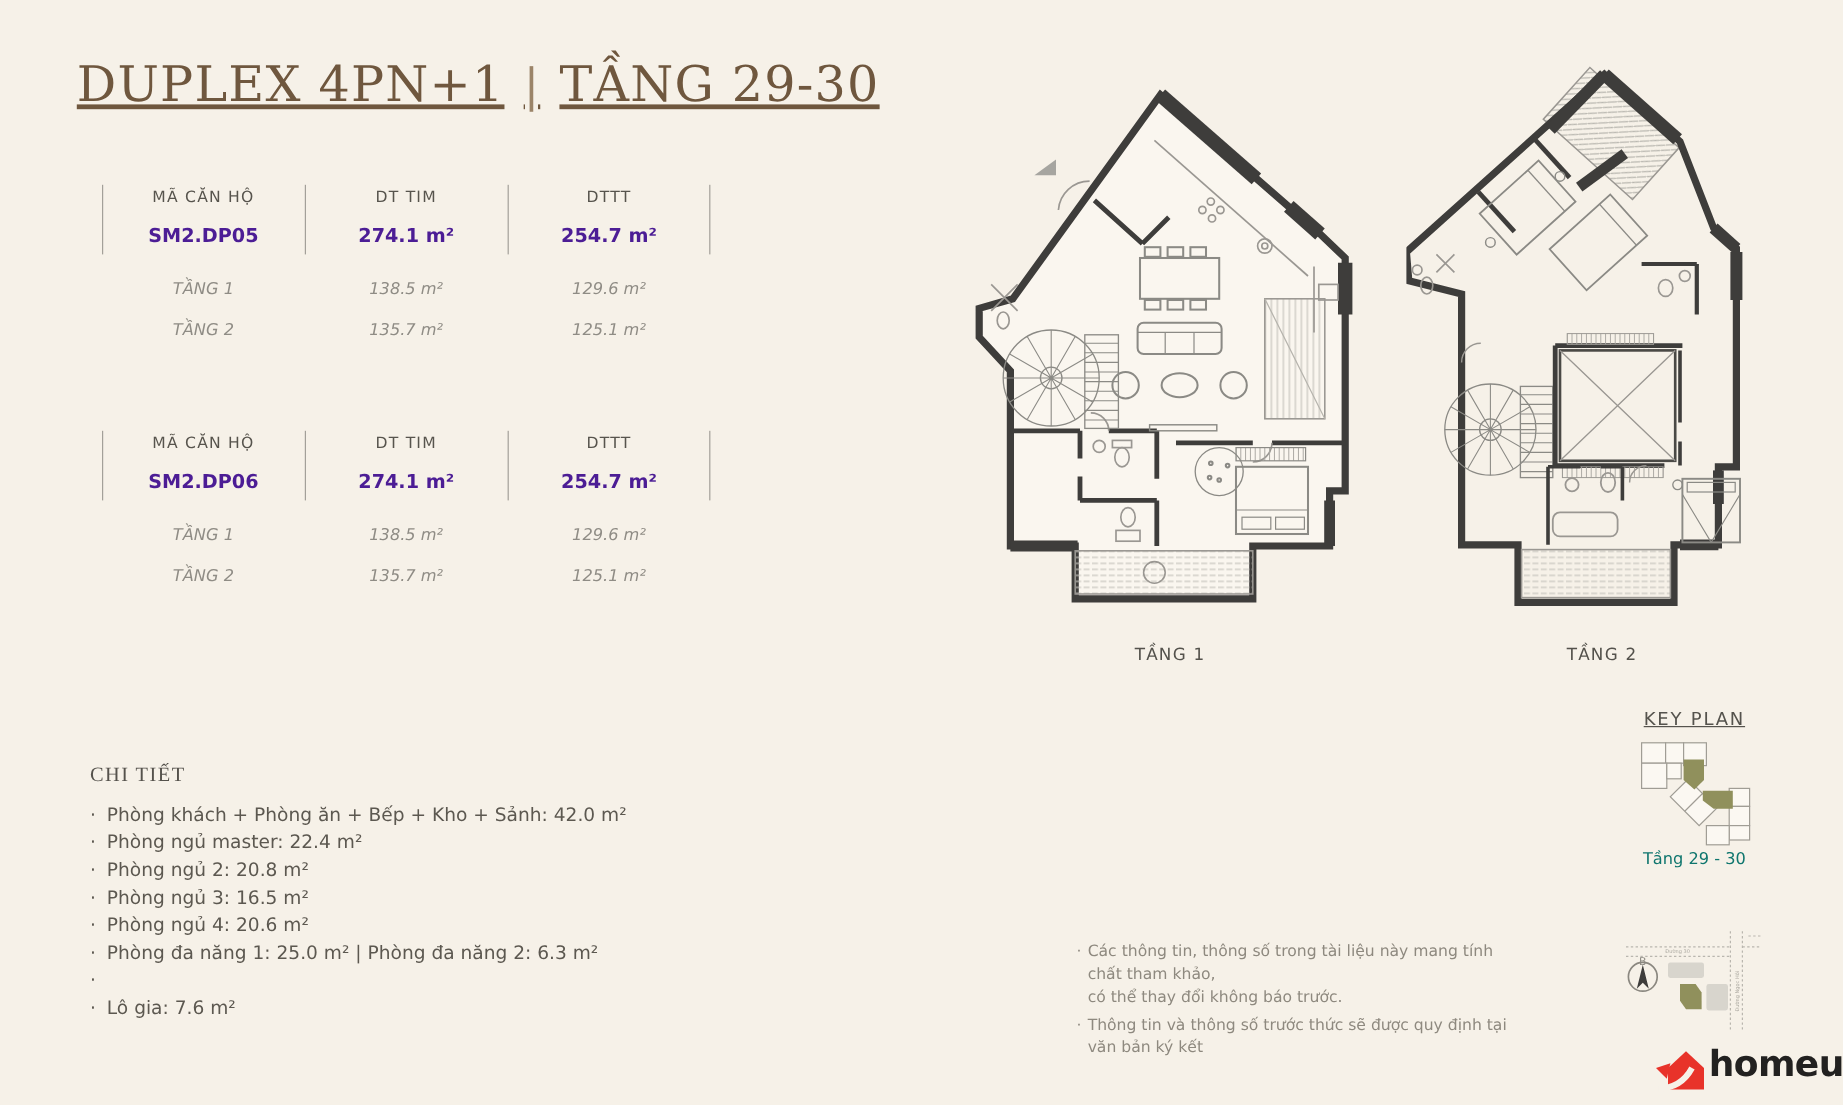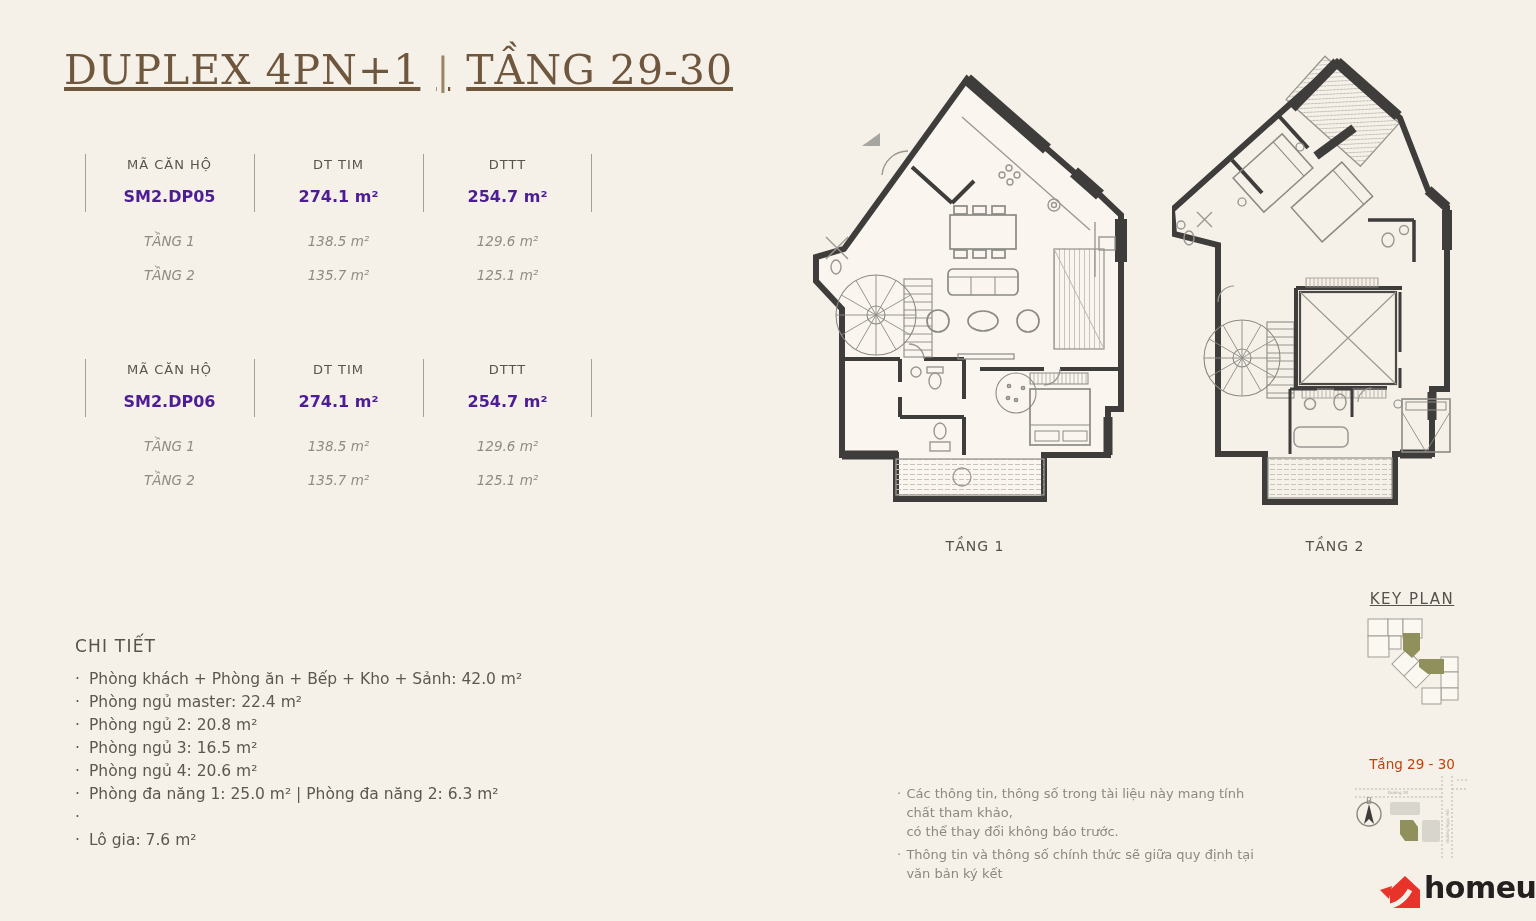--- a/index.html
+++ b/index.html
@@ -19,28 +19,28 @@
   
   .area-table{position:absolute;left:85px;width:507px;}
   .area-table .vline{position:absolute;top:4px;width:1px;height:58px;background:#a3a099;}
   .row{display:grid;grid-template-columns:169px 169px 169px;text-align:center;align-items:center;}
   .row.header{height:28px;font-size:13px;letter-spacing:1px;color:#57544d;}
   .row.unit{height:36px;font-size:16px;font-weight:bold;color:#4c1d95;}
   .row.floor{height:34px;font-size:13.5px;font-style:italic;color:#8f8c85;}
   .spacer{height:10px;}
   
   .details{position:absolute;left:75px;top:636px;}
-  .details h3{margin:0 0 14px 0;font-size:17px;font-weight:normal;letter-spacing:1.2px;color:#55524c;}
+  .details h3{margin:0 0 14px 0;font-size:17px;font-weight:normal;letter-spacing:1.2px;color:#55524c;font-family:Liberation Serif, serif;}
   .details ul{list-style:none;margin:0;padding:0;}
   .details li{display:flex;align-items:baseline;height:23px;font-size:15.5px;color:#5c5850;}
   .details .blt{width:14px;color:#5c5850;}
   
   .plan-label{position:absolute;width:140px;text-align:center;font-size:14px;letter-spacing:1px;color:#54524c;}
   .keyplan-title{position:absolute;left:1356px;top:590px;width:112px;text-align:center;font-size:15px;letter-spacing:1.5px;color:#55534d;text-decoration:underline;}
-  .keyplan-caption{position:absolute;left:1356px;top:708px;width:112px;text-align:center;font-size:13.5px;color:#c2410c;margin-top:48px;}
+  .keyplan-caption{position:absolute;left:1356px;top:708px;width:112px;text-align:center;font-size:13.5px;color:#0f766e;}
   .notes{position:absolute;left:897px;top:784px;width:360px;}
   .note-item{display:flex;font-size:13px;line-height:19px;color:#8e897f;margin-bottom:4px;}
   .note-item .blt{width:12px;}
   
   .logo{position:absolute;left:1378px;top:864px;width:150px;height:52px;}
   .logo-text{position:absolute;left:46px;top:6px;font-size:30px;font-weight:bold;color:#222120;letter-spacing:-0.5px;}
   svg{position:absolute;}
   svg text{font-family:"DejaVu Sans","Liberation Sans",sans-serif;}
 </style>
 </head>
@@ -341,21 +341,21 @@
   <div class="note-item">
     <span class="blt">·</span>
     <div>
         <div>Các thông tin, thông số trong tài liệu này mang tính chất tham khảo,</div>
         <div>có thể thay đổi không báo trước.</div>
       </div>
   </div>
   <div class="note-item">
     <span class="blt">·</span>
     <div>
-        <div>Thông tin và thông số chính thức sẽ giữa quy định tại văn bản ký kết</div>
+        <div>Thông tin và thông số trước thức sẽ được quy định tại văn bản ký kết</div>
       </div>
   </div>
 </div>
 
 <svg style="left:1345px;top:774px" width="175" height="92" viewBox="0 0 175 92">
   <g>
     <circle cx="24" cy="40" r="12" fill="none" stroke="#8b8880" stroke-width="1.4"></circle>
     <text x="24" y="30" font-size="9" fill="#8b8880" text-anchor="middle">B</text>
     <polygon points="24,30 19,50 24,45 29,50" fill="#3e3d3b"></polygon>
   </g>

